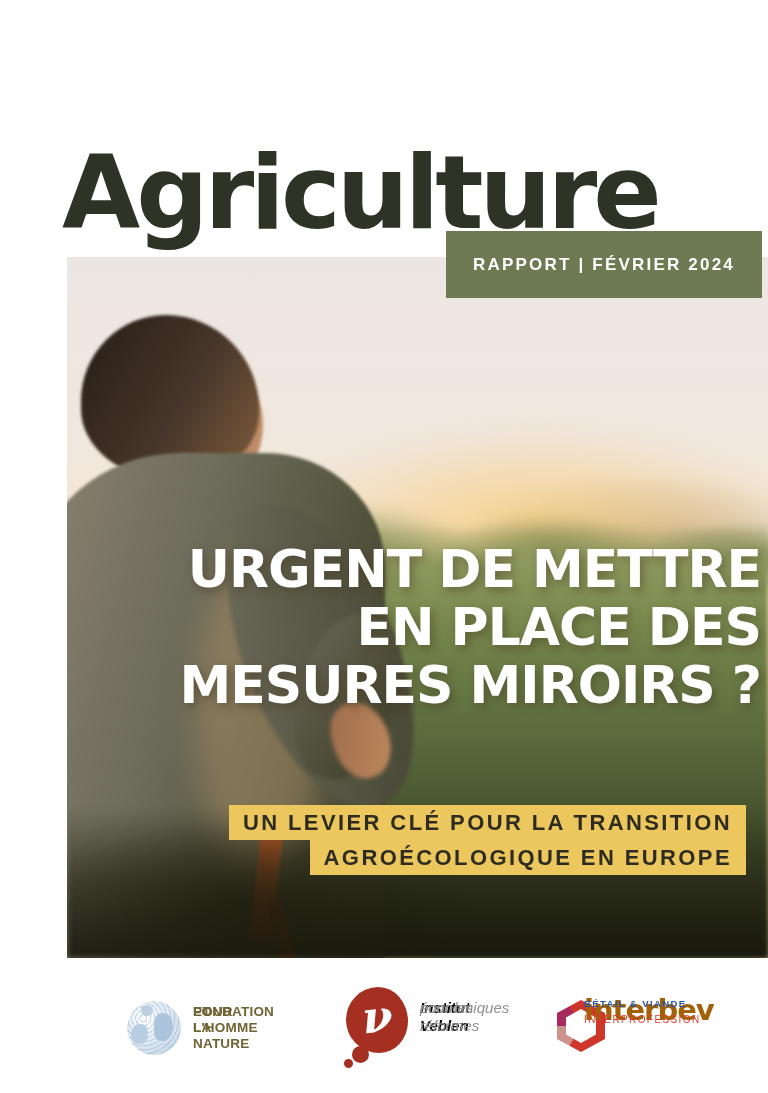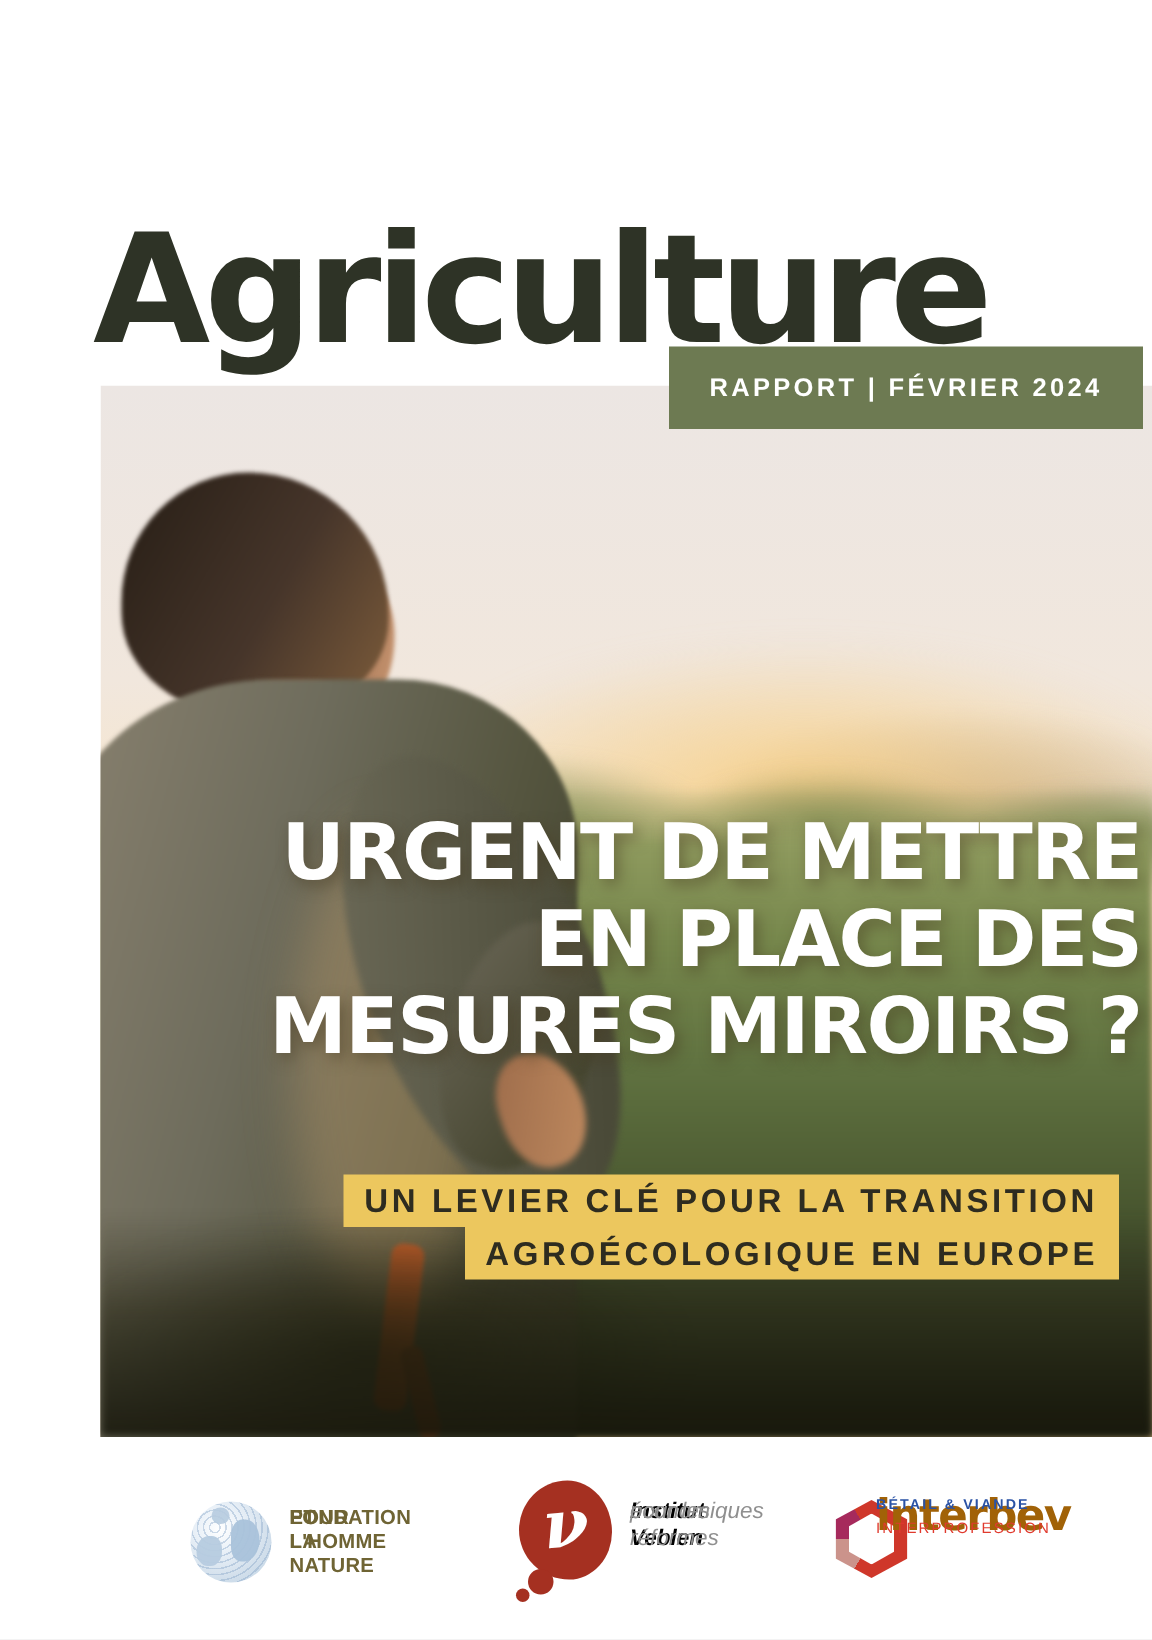--- a/index.html
+++ b/index.html
@@ -5,21 +5,21 @@
   html,body{margin:0;padding:0;background:#e9e9e9;}
   .page{position:relative;width:768px;height:1093px;background:#ffffff;overflow:hidden;
         font-family:"Liberation Sans",sans-serif;margin:0 auto;padding-left:13px;}
   .abs{position:absolute;}
 
   
   .masthead{left:62px;top:70px;font-family:"DejaVu Sans","Liberation Sans",sans-serif;
             font-weight:800;font-size:101px;line-height:1.1;letter-spacing:-4px;color:#2E3326;}
 
   
-  .report-banner{left:446px;top:231px;width:316px;height:55px;background:#6D7A52;z-index:6;
+  .report-banner{left:446px;top:231px;width:316px;height:67px;background:#6D7A52;z-index:6;
                  display:flex;align-items:center;justify-content:center;}
   .report-banner span{color:#ffffff;font-weight:700;font-size:17px;letter-spacing:2.2px;}
 
   
   .photo{left:67px;top:257px;width:701px;height:701px;overflow:hidden;z-index:1;}
   .photo .sky{position:absolute;inset:0;
     background:linear-gradient(180deg,#ece6e3 0%,#f1e7dd 28%,#f6e6cf 40%,#f4dcb9 48%,#eccf9f 55%,#e5c191 62%,#d8b47f 70%);}
   .photo .hills{position:absolute;right:-20px;top:215px;width:320px;height:80px;border-radius:50%;
     background:radial-gradient(ellipse at 55% 80%,rgba(160,136,104,.65),rgba(160,136,104,0) 70%);filter:blur(5px);}
   .photo .glow{position:absolute;left:210px;top:170px;width:520px;height:200px;border-radius:50%;
@@ -61,21 +61,21 @@
   .m-shadow{left:-40px;bottom:-30px;width:430px;height:170px;border-radius:50%;
     background:radial-gradient(closest-side,rgba(18,18,8,.65),rgba(18,18,8,0));filter:blur(10px);}
 
   
   .headline{right:20px;top:540px;z-index:5;text-align:right;color:#ffffff;
     font-family:"DejaVu Sans","Liberation Sans",sans-serif;font-weight:800;
     font-size:52px;line-height:58px;letter-spacing:-1px;
     text-shadow:3px 4px 10px rgba(70,58,32,.5);}
 
   
-  .subtitle{right:35px;top:783px;z-index:5;display:flex;flex-direction:column;align-items:flex-end;}
+  .subtitle{right:35px;top:805px;z-index:5;display:flex;flex-direction:column;align-items:flex-end;}
   .subtitle .row{background:#ECC75E;color:#2E2C20;font-weight:700;font-size:22px;line-height:1;
     letter-spacing:2.4px;padding:7px 14px 6px;white-space:nowrap;}
 
   
   .footer{left:0;top:958px;width:768px;height:118px;background:#ffffff;z-index:3;}
   .footer div{position:absolute;}
 
   .globe{left:127px;top:43px;width:54px;height:54px;border-radius:50%;overflow:hidden;
     background:radial-gradient(circle at 36% 34%,#ffffff 0%,#eaf1f8 30%,#d3e0ec 65%,#bcd1e3 100%);}
   .globe::before{content:"";position:absolute;inset:0;border-radius:50%;

